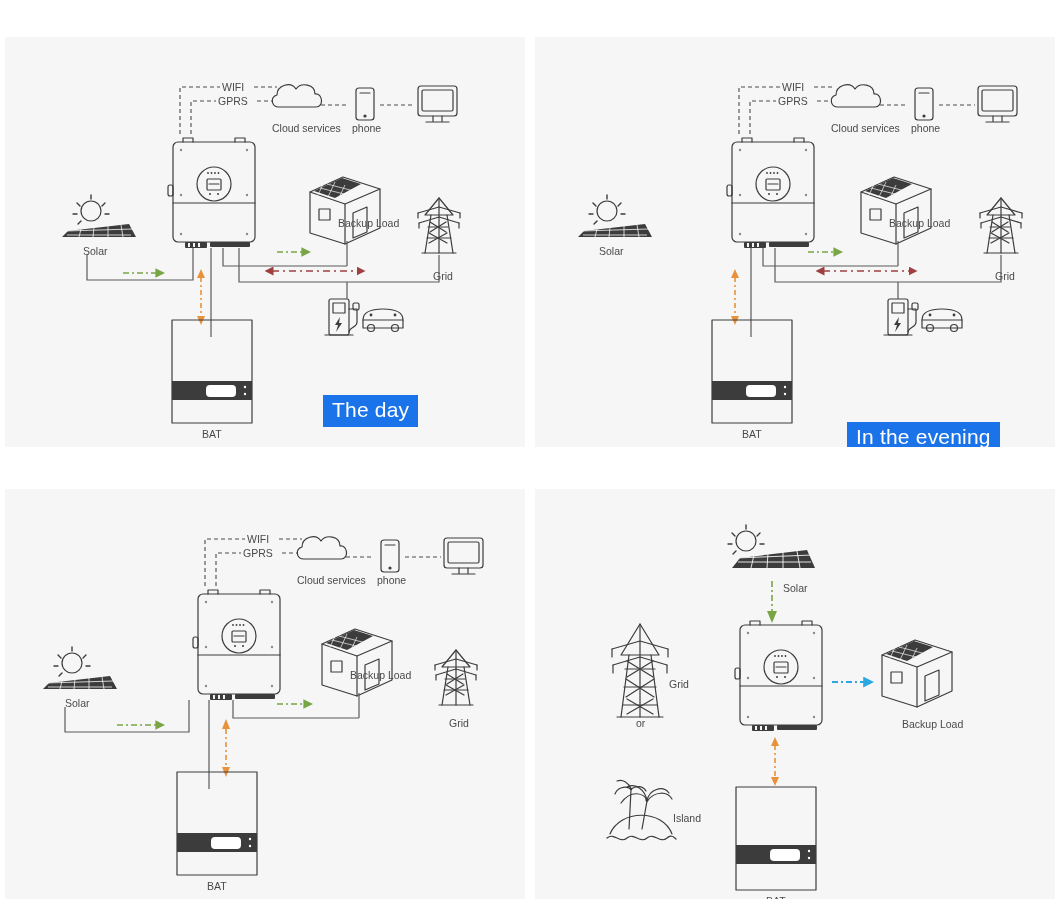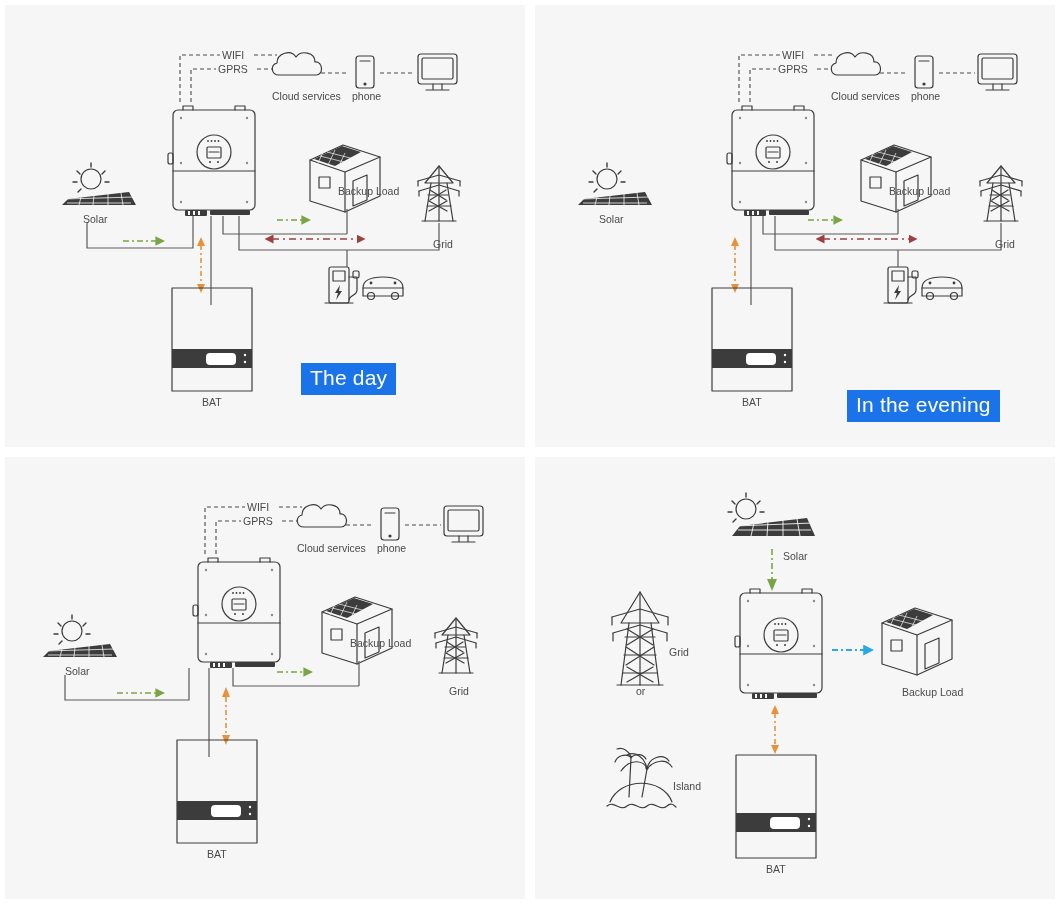--- a/index.html
+++ b/index.html
@@ -18,35 +18,36 @@
   }
   .panel{
     position:relative;
     background:#f6f6f7;
     box-sizing:border-box;
     border-right:5px solid #ffffff;
     border-bottom:5px solid #ffffff;
     border-top:5px solid #ffffff;
     border-left:5px solid #ffffff;
     overflow:hidden;
+    margin-top:32px;
   }
   .panel svg{position:absolute;left:0;top:0;}
   .label-block{
     position:absolute;
     background:#1a73e8;
     color:#ffffff;
     font-size:21px;
     letter-spacing:0.2px;
     padding:4px 9px 6px 9px;
     line-height:1.05;
     white-space:nowrap;
     font-family:"Liberation Sans", sans-serif;
   }
   
-  .cap1a{left:296px;top:358px;}
+  .cap1a{left:318px;top:358px;}
   .cap1b{left:313px;top:390px;}
   .cap2a{left:312px;top:385px;}
   .txt{font-size:10.5px;fill:#4a4a4a;font-family:"Liberation Sans", sans-serif;}
   .ln{stroke:#5a5a5a;stroke-width:1.2;fill:none;}
   .ln-dash{stroke:#4a4a4a;stroke-width:1.1;fill:none;stroke-dasharray:4 3;}
   .ico{stroke:#3c3c3c;stroke-width:1.2;fill:none;stroke-linejoin:round;stroke-linecap:round;}
   .ico-f{fill:#3c3c3c;stroke:none;}
 </style>
 </head>
 <body>

